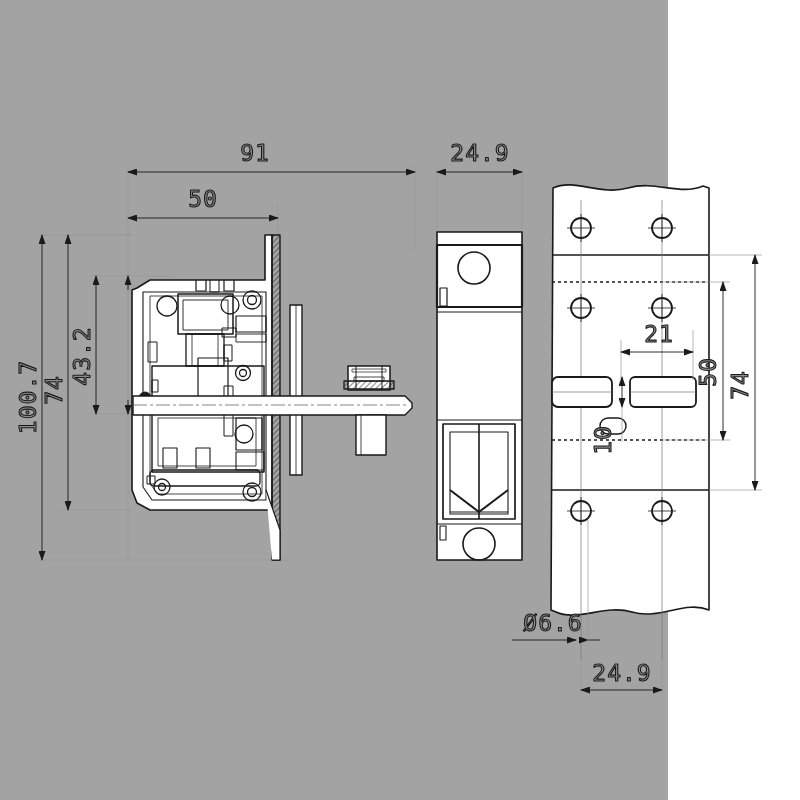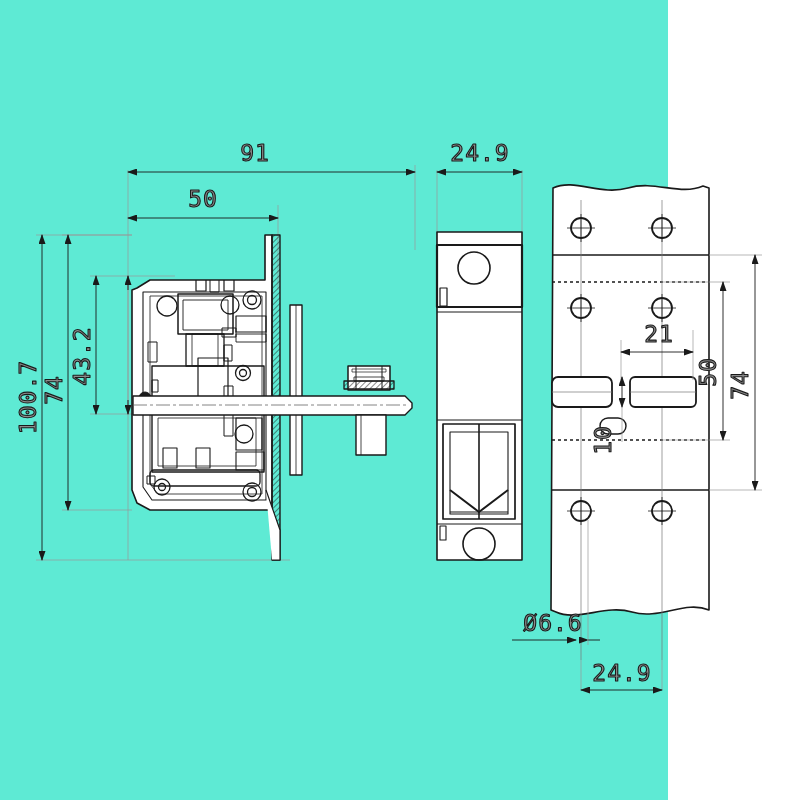--- a/index.html
+++ b/index.html
@@ -1,18 +1,18 @@
 <!DOCTYPE html>
 <html><head>
 <meta charset="utf-8">
 <style>
   html,body{margin:0;padding:0;background:#ffffff;}
   body{width:800px;height:800px;overflow:hidden;
        font-family:"DejaVu Sans Mono","Liberation Mono",monospace;}
-  #sheet{position:relative;width:668px;height:800px;background:#5eead4;}
+  #sheet{position:relative;width:668px;height:800px;background:#a3a3a3;}
   svg{position:absolute;top:0;left:0;}
   .dimtext{fill:#8c8c8c;font-family:"DejaVu Sans Mono","Liberation Mono",monospace;
            font-size:23px;letter-spacing:1px;}
 </style>
 </head>
 <body>
 
 <div id="sheet">
 <svg width="800" height="800" viewBox="0 0 800 800">
 

